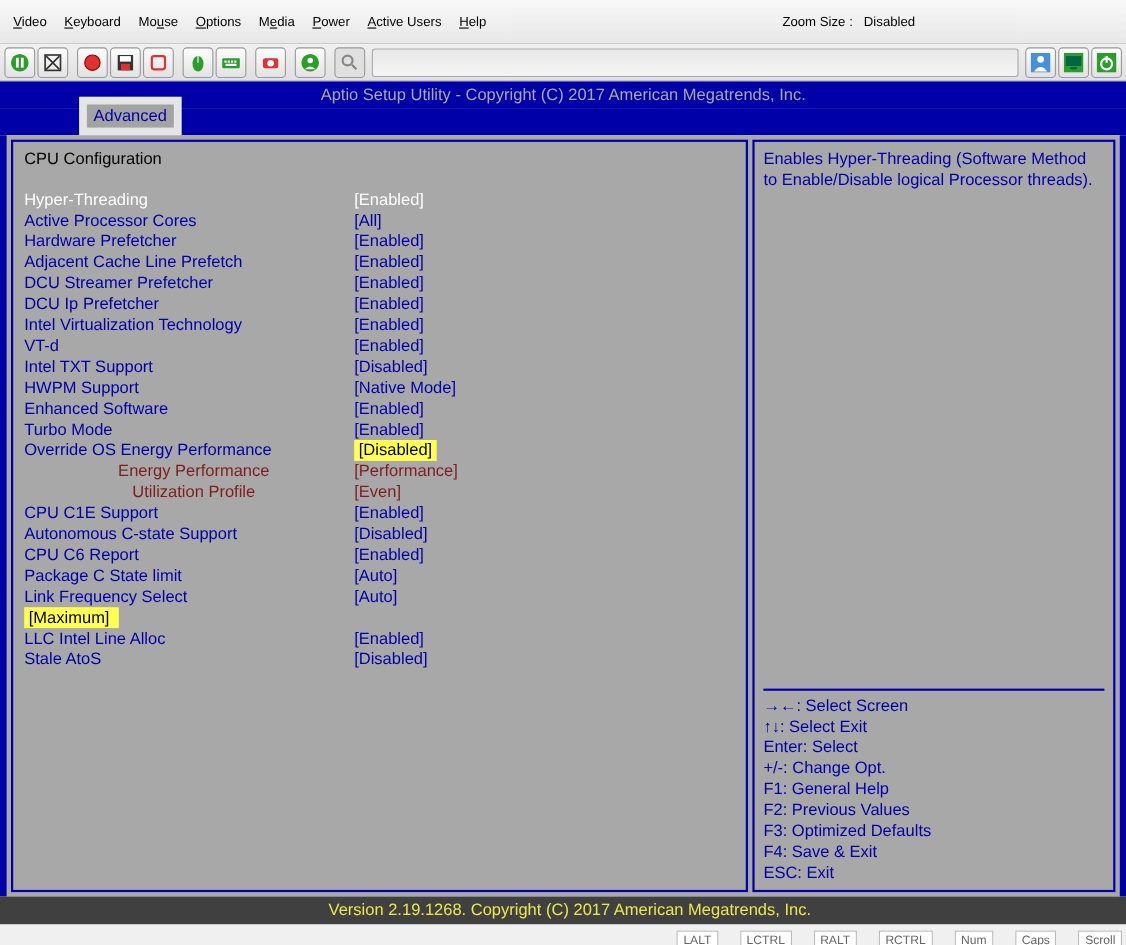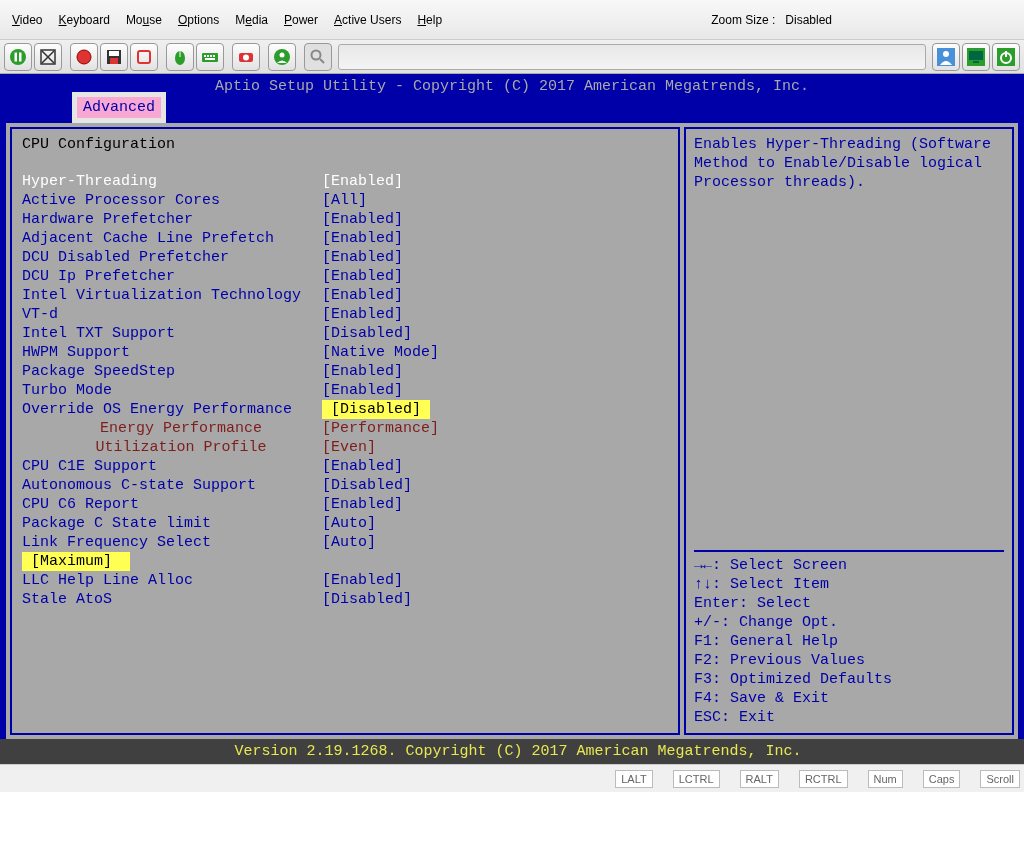--- a/index.html
+++ b/index.html
@@ -49,21 +49,21 @@
   .tb-input {
     flex: 1;
     height: 26px;
     border: 1px solid #aaa;
     border-radius: 3px;
     background: linear-gradient(#e8e8e8, #f4f4f4);
     margin: 0 4px;
   }
   .icon { width: 18px; height: 18px; }
   .bios-screen {
-    font-family: Liberation Mono, monospace;
+    font-family: Liberation Sans, sans-serif;
     font-size: 15px;
     line-height: 19px;
     font-weight: normal;
   }
   .bios-header {
     background: #0000a8;
     color: #a8a8a8;
     text-align: center;
     padding: 2px 0;
     height: 25px;
@@ -72,29 +72,29 @@
     justify-content: center;
   }
   .bios-tabbar {
     background: #0000a8;
     height: 24px;
     display: flex;
     align-items: flex-end;
     padding-left: 72px;
   }
   .bios-tab {
-    background: #f9a8d4;
+    background: #a3a3a3;
     color: #0000a8;
     padding: 1px 6px;
-    border: 5px solid #e5e5e5;
+    border: 7px solid #e5e5e5;
   }
   .bios-body {
     display: flex;
     background: #a8a8a8;
-    height: 616px;
+    height: 692px;
     border-left: 6px solid #0000a8;
     border-right: 6px solid #0000a8;
   }
   .bios-left {
     flex: 0 0 670px;
     border: 2px solid #0000a8;
     padding: 6px 10px;
     margin: 4px 2px 4px 4px;
     overflow: hidden;
   }
@@ -281,21 +281,21 @@
           </div>
           <div class="cfg-row">
             <div class="cfg-label">Hardware Prefetcher</div>
             <div class="cfg-value">[Enabled]</div>
           </div>
           <div class="cfg-row">
             <div class="cfg-label">Adjacent Cache Line Prefetch</div>
             <div class="cfg-value">[Enabled]</div>
           </div>
           <div class="cfg-row">
-            <div class="cfg-label">DCU Disabled Prefetcher</div>
+            <div class="cfg-label">DCU Streamer Prefetcher</div>
             <div class="cfg-value">[Enabled]</div>
           </div>
           <div class="cfg-row">
             <div class="cfg-label">DCU Ip Prefetcher</div>
             <div class="cfg-value">[Enabled]</div>
           </div>
           <div class="cfg-row">
             <div class="cfg-label">Intel Virtualization Technology</div>
             <div class="cfg-value">[Enabled]</div>
           </div>
@@ -305,21 +305,21 @@
           </div>
           <div class="cfg-row">
             <div class="cfg-label">Intel TXT Support</div>
             <div class="cfg-value">[Disabled]</div>
           </div>
           <div class="cfg-row">
             <div class="cfg-label">HWPM Support</div>
             <div class="cfg-value">[Native Mode]</div>
           </div>
           <div class="cfg-row">
-            <div class="cfg-label">Package SpeedStep</div>
+            <div class="cfg-label">Enhanced Software</div>
             <div class="cfg-value">[Enabled]</div>
           </div>
           <div class="cfg-row">
             <div class="cfg-label">Turbo Mode</div>
             <div class="cfg-value">[Enabled]</div>
           </div>
           <div class="cfg-row">
             <div class="cfg-label">Override OS Energy Performance</div>
             <div class="cfg-value hl"> [Disabled] </div>
           </div>
@@ -348,35 +348,35 @@
             <div class="cfg-value">[Auto]</div>
           </div>
           <div class="cfg-row">
             <div class="cfg-label">Link Frequency Select</div>
             <div class="cfg-value">[Auto]</div>
           </div>
           <div class="cfg-row">
             <div class="cfg-value hl"> [Maximum]  </div>
           </div>
           <div class="cfg-row">
-            <div class="cfg-label">LLC Help Line Alloc</div>
+            <div class="cfg-label">LLC Intel Line Alloc</div>
             <div class="cfg-value">[Enabled]</div>
           </div>
           <div class="cfg-row">
             <div class="cfg-label">Stale AtoS</div>
             <div class="cfg-value">[Disabled]</div>
           </div>
         </div>
     </div>
     <div class="bios-right">
       <div class="help-text">Enables Hyper-Threading (Software Method to Enable/Disable logical Processor threads).</div>
       <div class="spacer"></div>
       <div class="keys" id="key-hints">
           <div>→←: Select Screen</div>
-          <div>↑↓: Select Item</div>
+          <div>↑↓: Select Exit</div>
           <div>Enter: Select</div>
           <div>+/-: Change Opt.</div>
           <div>F1: General Help</div>
           <div>F2: Previous Values</div>
           <div>F3: Optimized Defaults</div>
           <div>F4: Save &amp; Exit</div>
           <div>ESC: Exit</div>
         </div>
     </div>
   </div>

